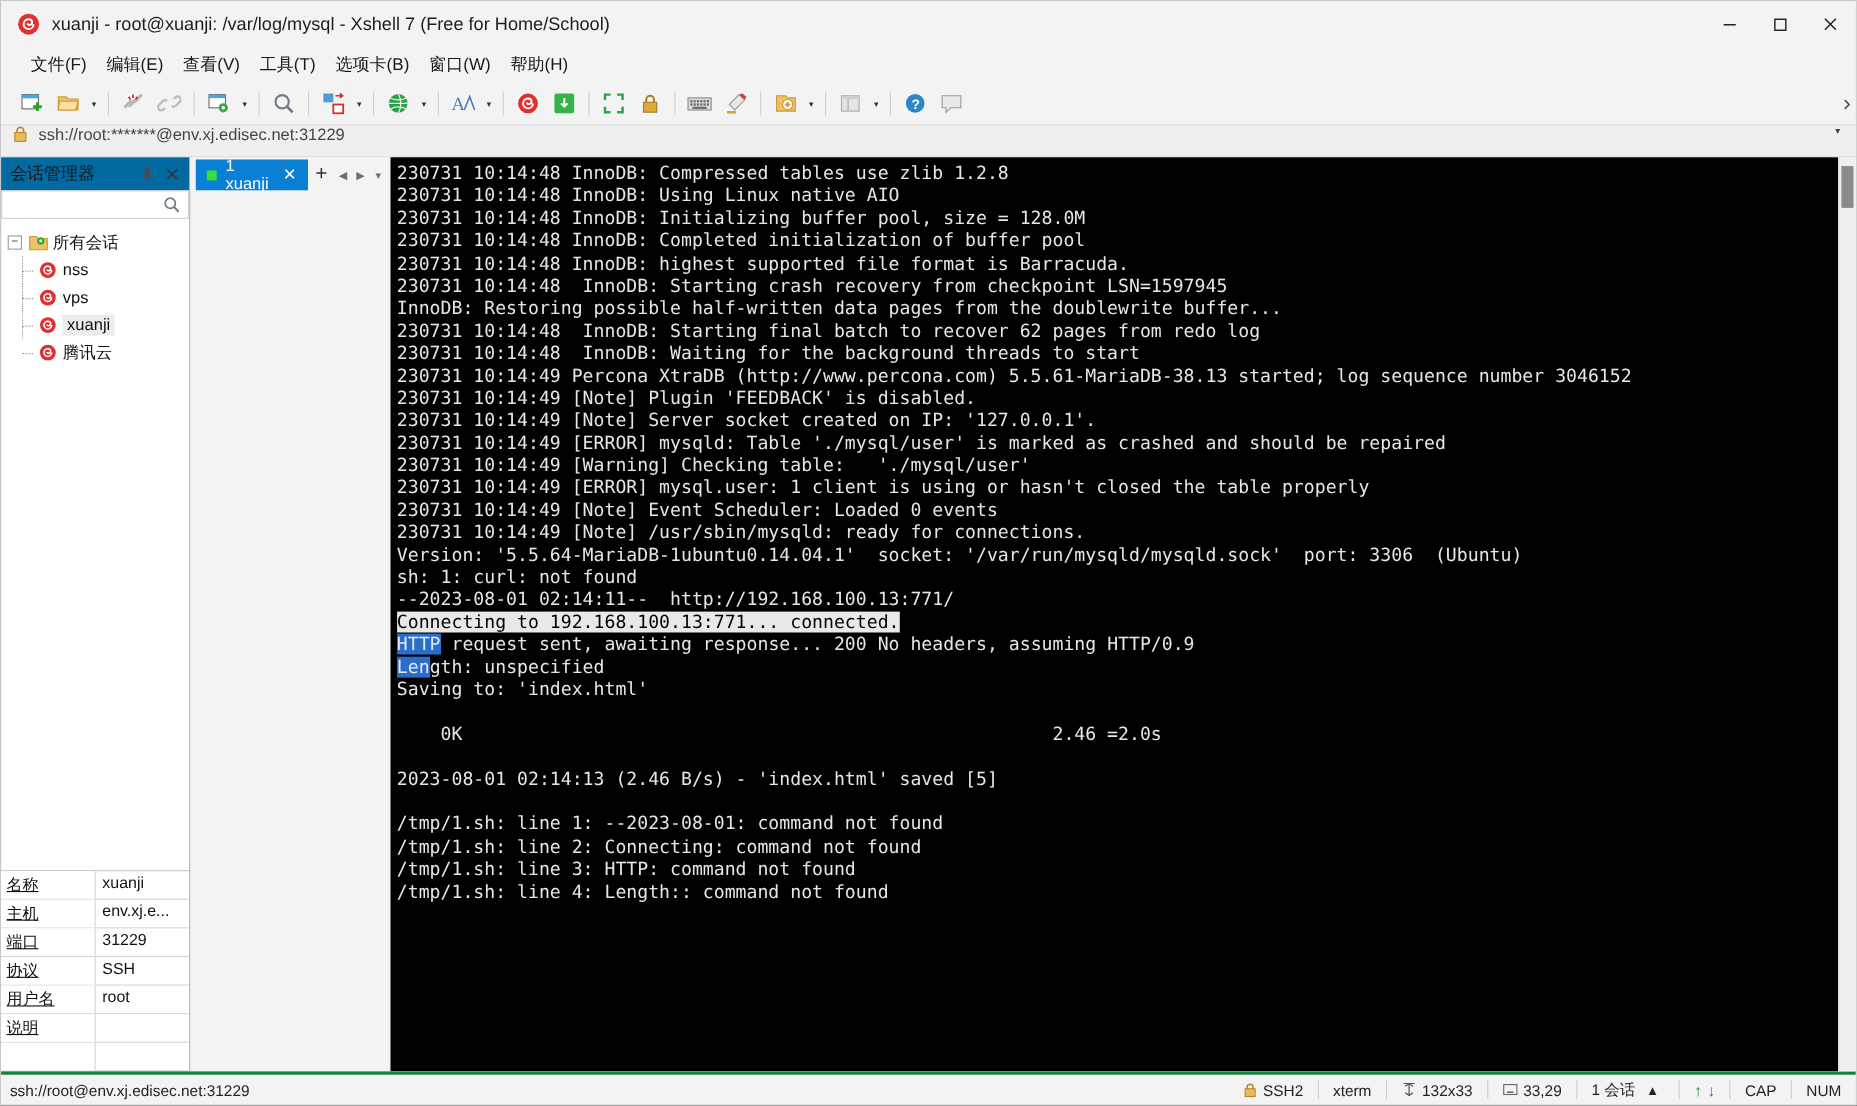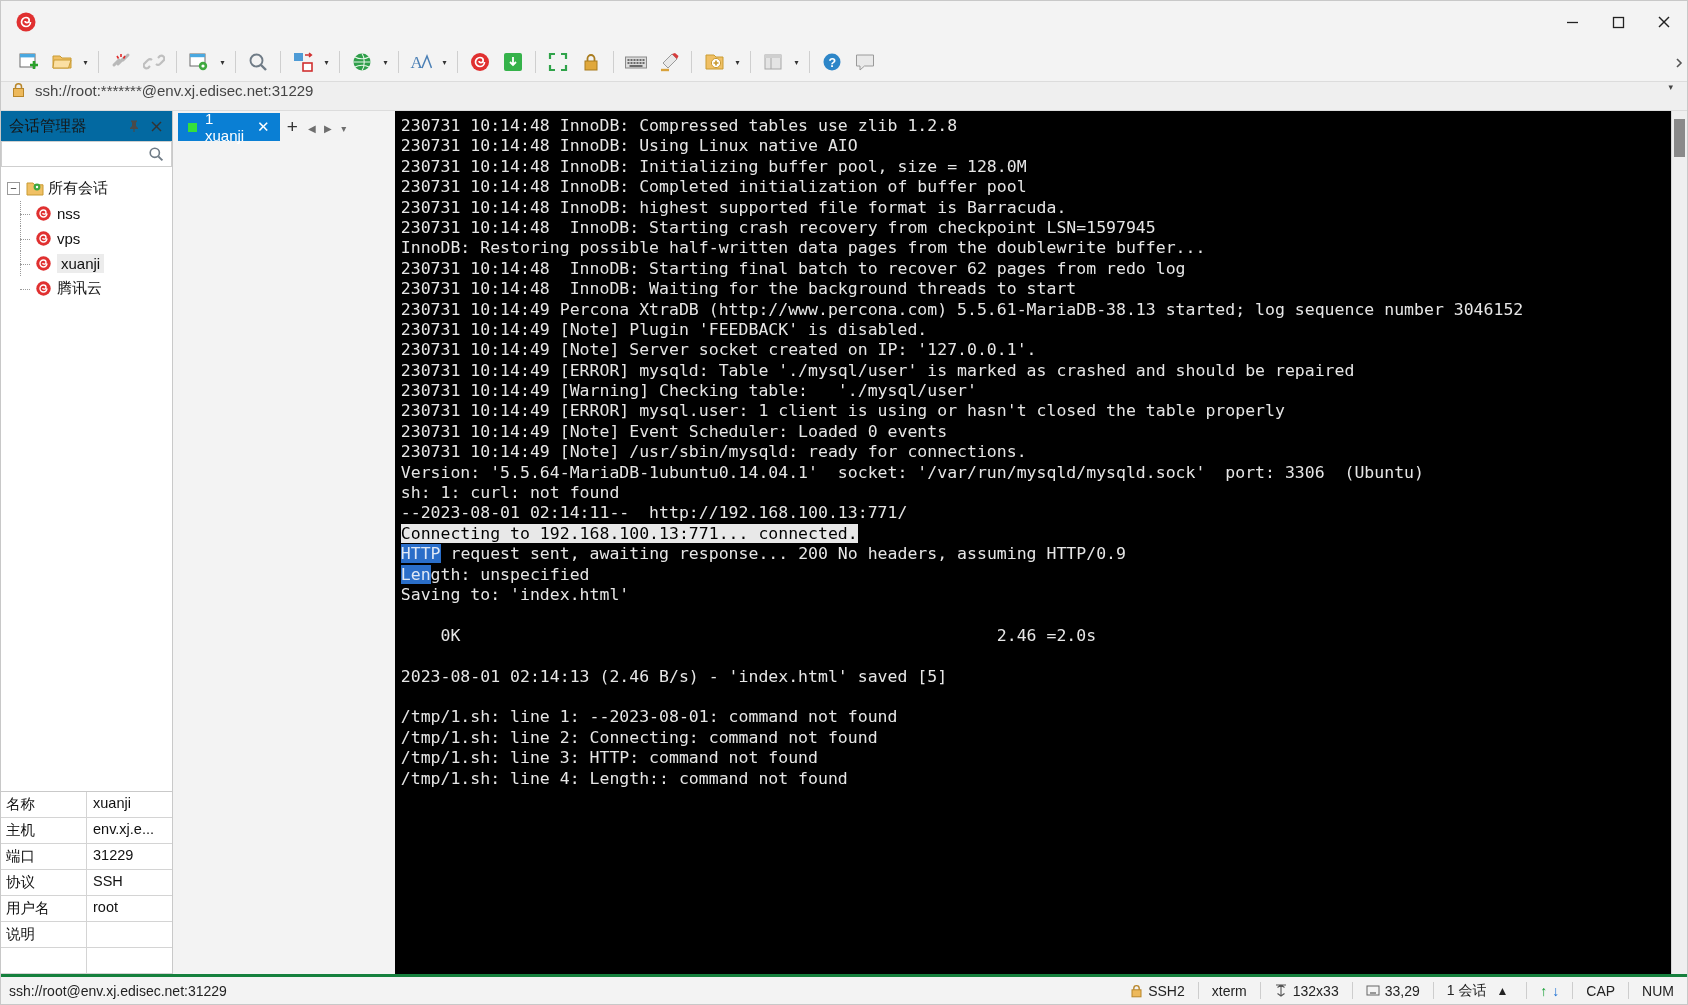--- a/index.html
+++ b/index.html
@@ -83,41 +83,41 @@
   .tlabel.sel { background:#ececec; padding:1px 4px; }
   .treeline { position:absolute; left:19px; top:0; bottom:0;
               border-left:1px dotted #9a9a9a; }
   .treestub { position:absolute; left:19px; top:50%; width:10px;
               border-top:1px dotted #9a9a9a; }
 
   
   .sb-props { flex:0 0 auto; border-top:1px solid #c9c9c9; background:#fff; }
   .prow { display:flex; height:26px; border-bottom:1px solid #d4d4d4; }
   .pkey { width:86px; flex:0 0 86px; padding:3px 0 0 5px; font-size:14.5px;
-          color:#111; border-right:1px solid #d4d4d4; background:#fff; }
+          color:#111; border-right:1px solid #d4d4d4; background:#fff;text-decoration:underline; }
   .pval { flex:1 1 auto; padding:3px 0 0 6px; font-size:14.5px; color:#111;
           overflow:hidden; white-space:nowrap; }
 
   
   .term-panel { flex:1 1 auto; display:flex; min-width:0;
                 background:#f3f3f3; }
   .tabstrip { height:30px; flex:0 0 30px; display:flex; align-items:flex-end;
               background:#f3f3f3; padding-left:5px; }
   .tab { height:28px; display:flex; align-items:center; padding:0 8px 0 10px;
          background:#0a7fd4; color:#fff; font-size:15px; gap:8px; }
   .tab .dot { width:9px; height:9px; background:#35e03a; flex:0 0 9px; }
   .tab .tabx { font-size:15px; color:#fff; padding:0 2px; }
   .tab-add { width:28px; height:28px; display:flex; align-items:center;
              justify-content:center; font-size:19px; color:#333; }
   .tabstrip-end { margin-left:auto; display:flex; align-items:center;
                   padding-right:4px; gap:2px; }
   .tsarrow { width:14px; height:26px; display:flex; align-items:center;
              justify-content:center; font-size:10px; color:#6e6e6e; }
 
-  .termwrap { flex:1 1 auto; display:flex; min-height:0;margin-left:40px; }
+  .termwrap { flex:1 1 auto; display:flex; min-height:0; }
   .term { flex:1 1 auto; background:#000; color:#e6e6e6; min-width:0;
           font-family:"DejaVu Sans Mono","Liberation Mono",monospace;
           font-size:16.5px; line-height:20.4px; padding:5px 0 0 6px;
           overflow:hidden; white-space:pre; }
   .term .line { height:20.4px; }
   .term .sel-full { background:#e8e8e8; color:#000; }
   .term .sel-blue { background:#2a6ec9; color:#dfe8f5; }
 
   .vscroll { width:16px; flex:0 0 16px; background:#efefef;
              border-left:1px solid #d6d6d6; position:relative; }
@@ -143,39 +143,49 @@
 
 <div class="app">
 
   <div class="titlebar">
     <span class="tb-icon">
       <svg width="22" height="22" viewBox="0 0 22 22">
         <circle cx="11" cy="11" r="9.5" fill="#e03030"></circle>
         <path d="M15.5 11a4.5 4.5 0 1 1-4.5-4.5c2 0 3.2 1.3 3.2 2.8 0 1.4-1 2.4-2.3 2.4-1 0-1.8-.7-1.8-1.6" fill="none" stroke="#fff" stroke-width="1.7"></path>
       </svg>
     </span>
+    <span class="tb-title">xuanji - root@xuanji: /var/log/mysql - Xshell 7 (Free for Home/School)</span>
     <span class="tb-spacer"></span>
     <div class="winbtn">
       <svg width="13" height="13" viewBox="0 0 13 13">
           <line x1="1" y1="6.5" x2="12" y2="6.5" stroke="#222" stroke-width="1.3"></line>
         </svg>
     </div>
     <div class="winbtn">
       <svg width="13" height="13" viewBox="0 0 13 13">
           <rect x="1.5" y="1.5" width="10" height="10" fill="none" stroke="#222" stroke-width="1.3"></rect>
         </svg>
     </div>
     <div class="winbtn close">
       <svg width="14" height="14" viewBox="0 0 14 14">
           <line x1="2" y1="2" x2="12" y2="12" stroke="currentColor" stroke-width="1.4"></line>
           <line x1="12" y1="2" x2="2" y2="12" stroke="currentColor" stroke-width="1.4"></line>
         </svg>
     </div>
   </div>
 
+  <div class="menubar">
+    <div class="menuitem">文件(F)</div>
+    <div class="menuitem">编辑(E)</div>
+    <div class="menuitem">查看(V)</div>
+    <div class="menuitem">工具(T)</div>
+    <div class="menuitem">选项卡(B)</div>
+    <div class="menuitem">窗口(W)</div>
+    <div class="menuitem">帮助(H)</div>
+  </div>
 
   <div class="toolbar">
 
     <div class="tbtn">
       <svg width="22" height="22" viewBox="0 0 22 22">
         <rect x="2" y="3" width="15" height="13" fill="#fff" stroke="#6b6b6b"></rect>
         <rect x="2" y="3" width="15" height="3.4" fill="#49a8e0"></rect>
         <path d="M12 14h8M16 10v8" stroke="#2aa12a" stroke-width="2.6"></path>
       </svg>
     </div>

